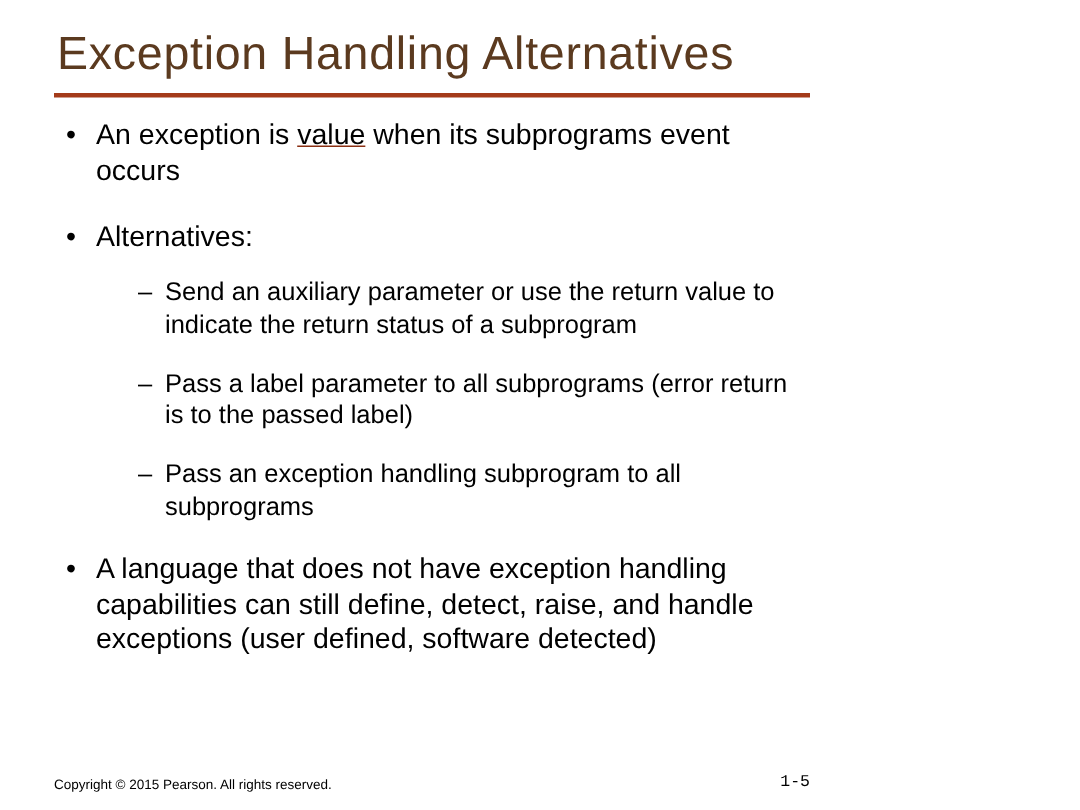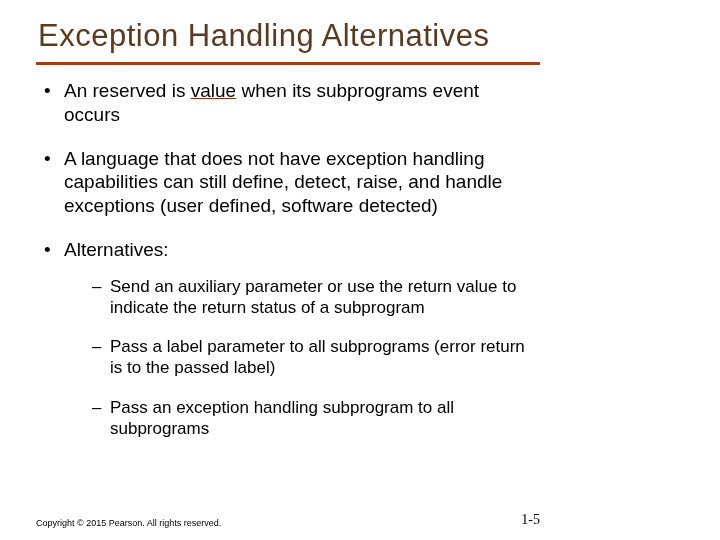--- a/index.html
+++ b/index.html
@@ -79,46 +79,46 @@
     left: 36px;
     bottom: 12px;
     font-size: 9px;
     font-family: Arial, sans-serif;
     color: #000;
   }
   .pagenum {
     position: absolute;
     right: 36px;
     bottom: 12px;
-    font-size: 14px;
-    font-family: Liberation Serif, serif;
+    font-size: 11px;
+    font-family: Liberation Mono, monospace;
     color: #000;
   }
 </style>
 </head>
 <body>
 
 <div class="slide">
 
   <h1 class="title">Exception Handling Alternatives</h1>
   <hr class="rule">
 
   <ul class="top">
     <li>
-      <span>An reserved is </span><span class="raised">value</span><span> when its subprograms event occurs</span>
-    </li>
-    <li>
-      <span>A language that does not have exception handling capabilities can still define, detect, raise, and handle exceptions (user defined, software detected)</span>
+      <span>An exception is </span><span class="raised">value</span><span> when its subprograms event occurs</span>
     </li>
     <li>
       <span>Alternatives:</span>
       <ul class="sub">
         <li><span>Send an auxiliary parameter or use the return value to indicate the return status of a subprogram</span></li>
         <li><span>Pass a label parameter to all subprograms (error return is to the passed label)</span></li>
         <li><span>Pass an exception handling subprogram to all subprograms</span></li>
       </ul>
     </li>
+    <li>
+      <span>A language that does not have exception handling capabilities can still define, detect, raise, and handle exceptions (user defined, software detected)</span>
+    </li>
   </ul>
 
   <div class="footer">Copyright © 2015 Pearson. All rights reserved.</div>
   <div class="pagenum">1-5</div>
 
 </div>
 
 </body></html>

